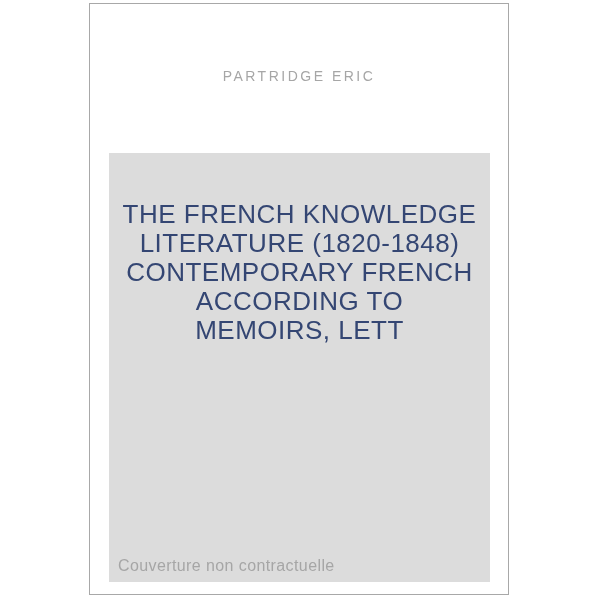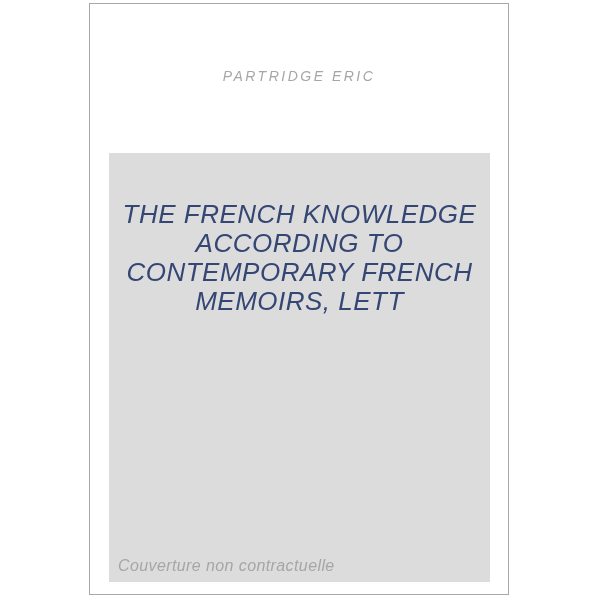--- a/index.html
+++ b/index.html
@@ -9,21 +9,20 @@
     height: 600px;
     background: #ffffff;
     font-family: "Liberation Sans", sans-serif;
     overflow: hidden;
   }
   .stage {
     position: relative;
     width: 600px;
     height: 467px;
     background: #ffffff;
-    font-style: italic;
   }
   .cover-card {
     position: absolute;
     left: 89px;
     top: 3px;
     width: 420px;
     height: 592px;
     background: #ffffff;
     border: 1px solid #a8a8a8;
     box-sizing: border-box;
@@ -76,22 +75,23 @@
 
 <div class="stage">
   <div class="cover-card">
 
     <div class="author-name">PARTRIDGE ERIC</div>
 
     <div class="title-placeholder-box">
 
       <div class="book-title">
         <div class="title-line">THE FRENCH KNOWLEDGE</div>
+        <div class="title-line">LITERATURE (1820-1848)</div>
+        <div class="title-line">CONTEMPORARY FRENCH</div>
         <div class="title-line">ACCORDING TO</div>
-        <div class="title-line">CONTEMPORARY FRENCH</div>
         <div class="title-line">MEMOIRS, LETT</div>
       </div>
 
       <div class="cover-disclaimer">Couverture non contractuelle</div>
     </div>
 
   </div>
 </div>
 
 </body></html>

